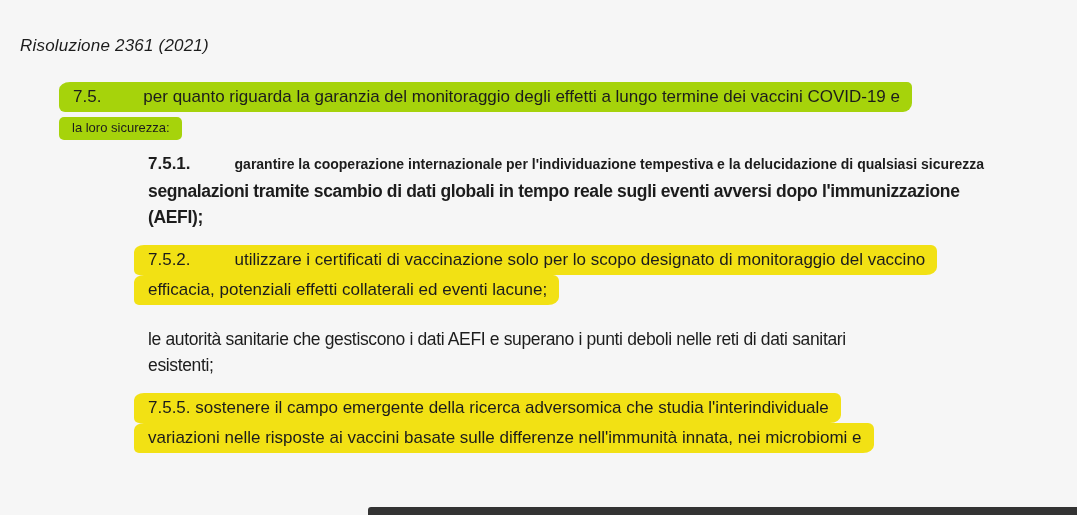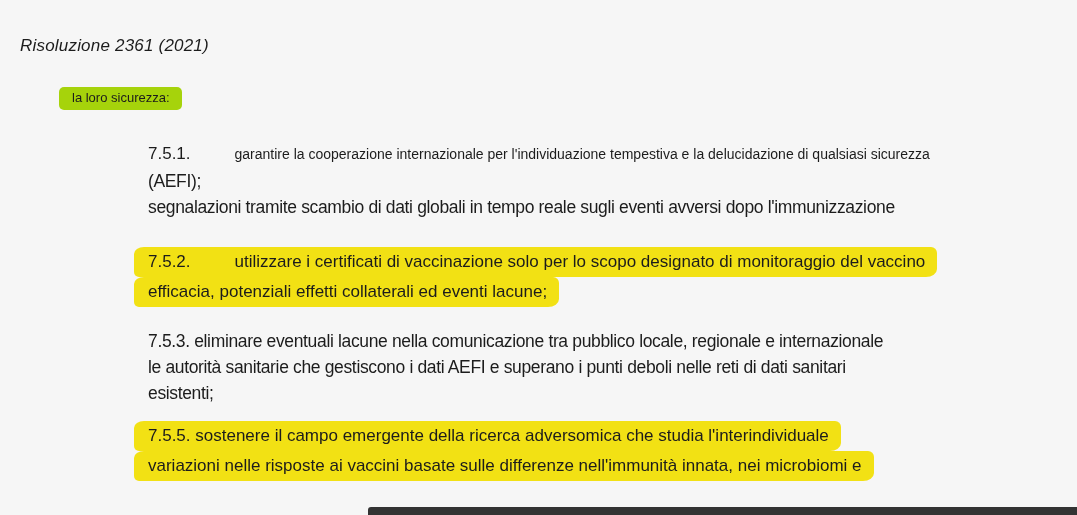--- a/index.html
+++ b/index.html
@@ -19,22 +19,22 @@
   }
   .doc-title{
     position:absolute;left:20px;top:36px;
     font-style:italic;font-size:17px;letter-spacing:.2px;
     color:var(--ink);
   }
   .content{position:absolute;left:0;top:82px;width:1077px;}
   .line{line-height:27px;font-size:17px;white-space:nowrap;}
   .sec-75{margin-left:73px;}
   .sub{margin-left:148px;}
-  .mt-sub1{margin-top:30px;}
-  .mt-sub2{margin-top:27px;}
+  .mt-sub1{margin-top:10px;font-weight:bold;}
+  .mt-sub2{margin-top:15px;}
   .mt-sub3{margin-top:21px;}
   .mt-sub4{margin-top:14px;}
   .mt-sub5{margin-top:15px;}
   .num{padding-right:44px;}
   .num-75{padding-right:42px;}
   .small-line{margin-top:5px;font-size:13px;line-height:18px;}
   .smaller{font-size:14px;}
   .cond{font-size:17.5px;letter-spacing:-0.35px;line-height:26px;}
   .hl{
     display:inline-block;
@@ -63,44 +63,46 @@
 </head>
 <body>
 
 <div class="page">
 
   <div class="doc-title">Risoluzione 2361 (2021)</div>
 
   <div class="content">
 
     <div class="sec-75">
+      <div class="line">
+        <span class="hl green"><span class="num-75">7.5.</span><span>per quanto riguarda la garanzia del monitoraggio degli effetti a lungo termine dei vaccini COVID-19 e</span></span>
+      </div>
       <div class="line small-line">
         <span class="hl green pill">la loro sicurezza:</span>
       </div>
     </div>
 
     <div class="sub mt-sub1">
       <div class="line">
         <span class="num">7.5.1.</span><span class="smaller">garantire la cooperazione internazionale per l'individuazione tempestiva e la delucidazione di qualsiasi sicurezza</span>
       </div>
+      <div class="line cond">segnalazioni tramite scambio di dati globali in tempo reale sugli eventi avversi dopo l'immunizzazione</div>
       <div class="line cond">(AEFI);</div>
-      <div class="line cond">segnalazioni tramite scambio di dati globali in tempo reale sugli eventi avversi dopo l'immunizzazione</div>
     </div>
 
     <div class="sub mt-sub2">
       <div class="line">
         <span class="hl yellow"><span class="num">7.5.2.</span><span>utilizzare i certificati di vaccinazione solo per lo scopo designato di monitoraggio del vaccino</span></span>
       </div>
       <div class="line">
         <span class="hl yellow">efficacia, potenziali effetti collaterali ed eventi lacune;</span>
       </div>
     </div>
 
     <div class="sub mt-sub3">
-      <div class="line cond">7.5.3. eliminare eventuali lacune nella comunicazione tra pubblico locale, regionale e internazionale</div>
       <div class="line cond">le autorità sanitarie che gestiscono i dati AEFI e superano i punti deboli nelle reti di dati sanitari</div>
       <div class="line cond">esistenti;</div>
     </div>
 
 
     <div class="sub mt-sub5">
       <div class="line">
         <span class="hl yellow">7.5.5. sostenere il campo emergente della ricerca adversomica che studia l'interindividuale</span>
       </div>
       <div class="line">

